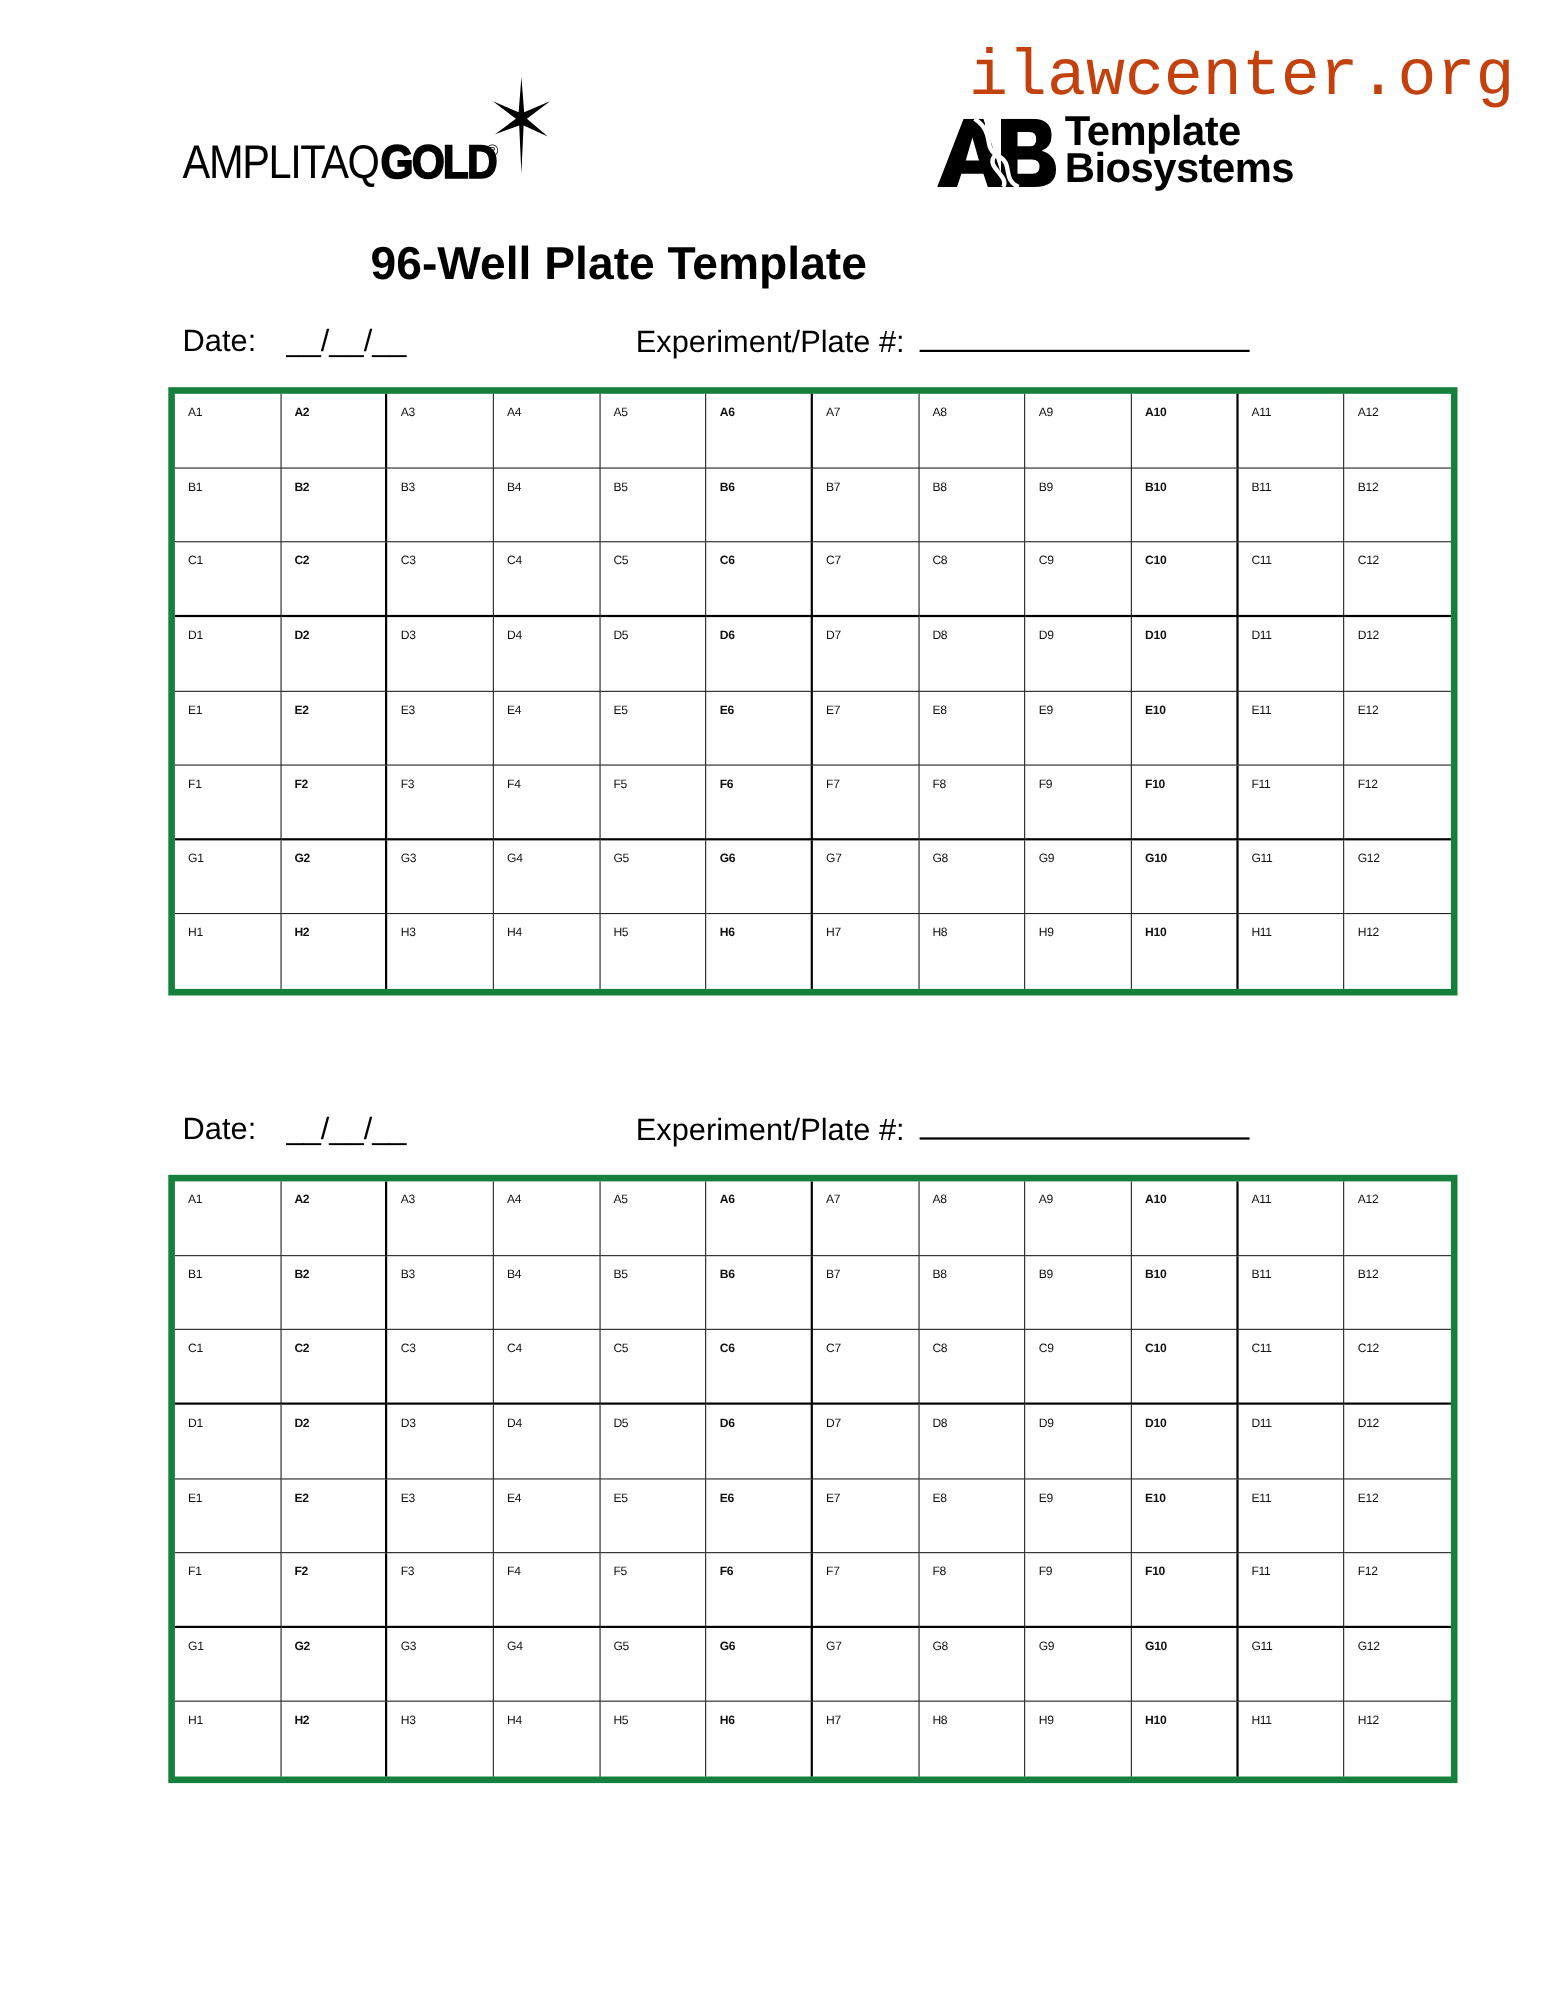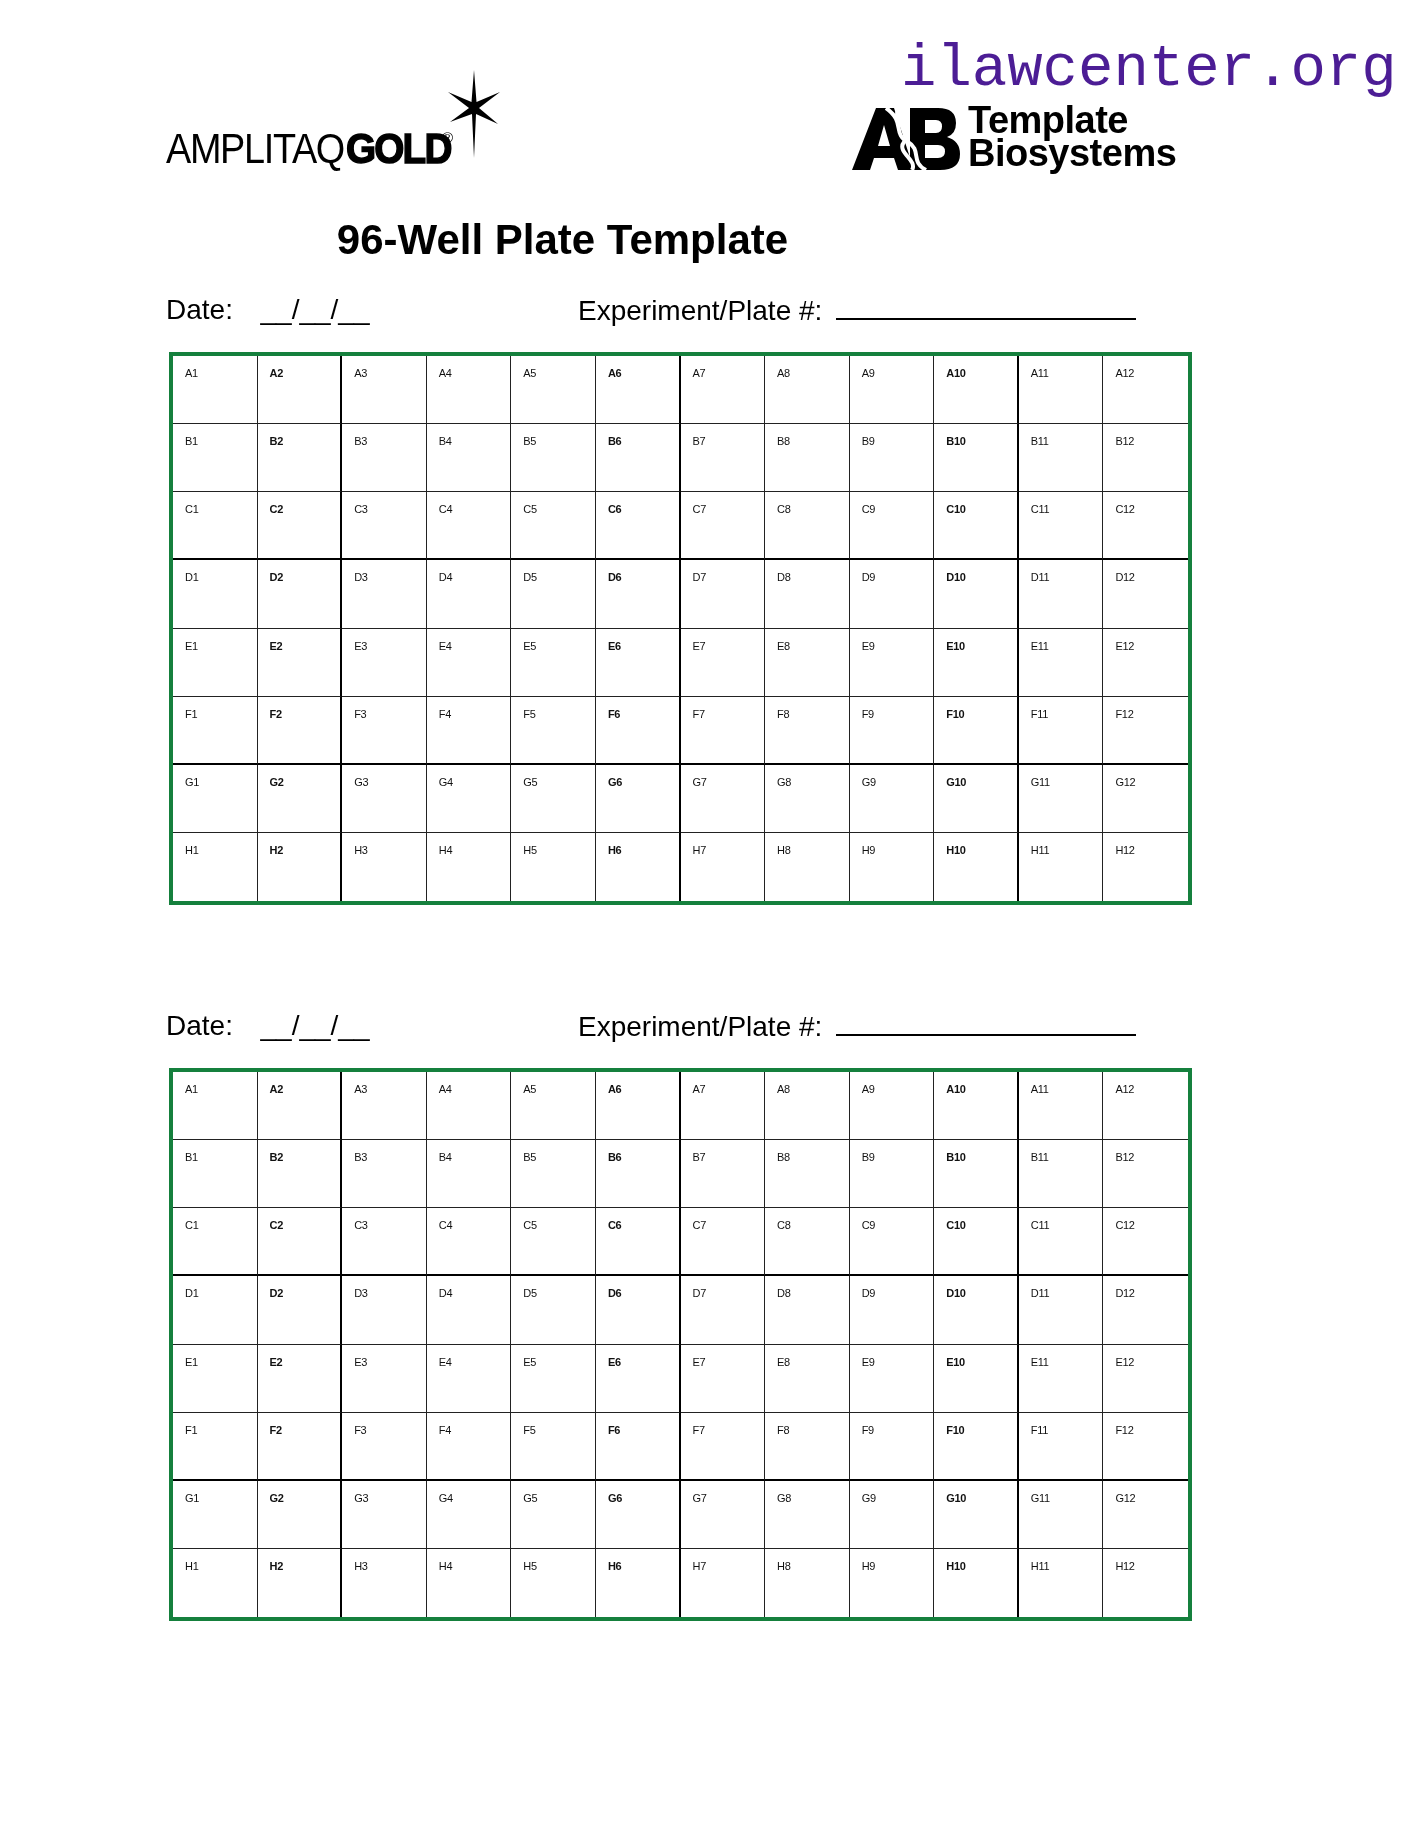--- a/index.html
+++ b/index.html
@@ -12,25 +12,25 @@
       height: 1826px;
       position: relative;
       overflow: hidden;
       font-family: "Liberation Sans", sans-serif;
       color: #000;
     }
     .abs { position: absolute; }
 
     
     .watermark {
-      left: 901px;
+      left: 881px;
       top: 40px;
       font-family: "Liberation Mono", monospace;
       font-size: 59px;
-      color: #4c1d95;
+      color: #c2410c;
       letter-spacing: 0px;
       white-space: nowrap;
       line-height: 1;
     }
 
     
     .amplitaq {
       left: 166px;
       top: 124px;
       height: 46px;
@@ -114,28 +114,27 @@
     .blank {
       display: inline-block;
       border-bottom: 2px solid #000;
       height: 22px;
       vertical-align: baseline;
     }
 
     
     .plate {
       left: 153px;
-      width: 1023px;
+      width: 1172px;
       height: 553px;
-      border: 4px solid #15803d;
+      border: 6px solid #15803d;
       box-sizing: border-box;
       display: grid;
       grid-template-columns: repeat(12, 1fr);
       grid-template-rows: repeat(8, 1fr);
-      margin-left: 16px;
     }
     .well {
       border-right: 1.5px solid #222;
       border-bottom: 1.5px solid #222;
       box-sizing: border-box;
       position: relative;
     }
     .well.col-last { border-right: none; }
     .well.row-last { border-bottom: none; }
     .well.thick-right { border-right: 2.5px solid #000; font-weight: bold; }

